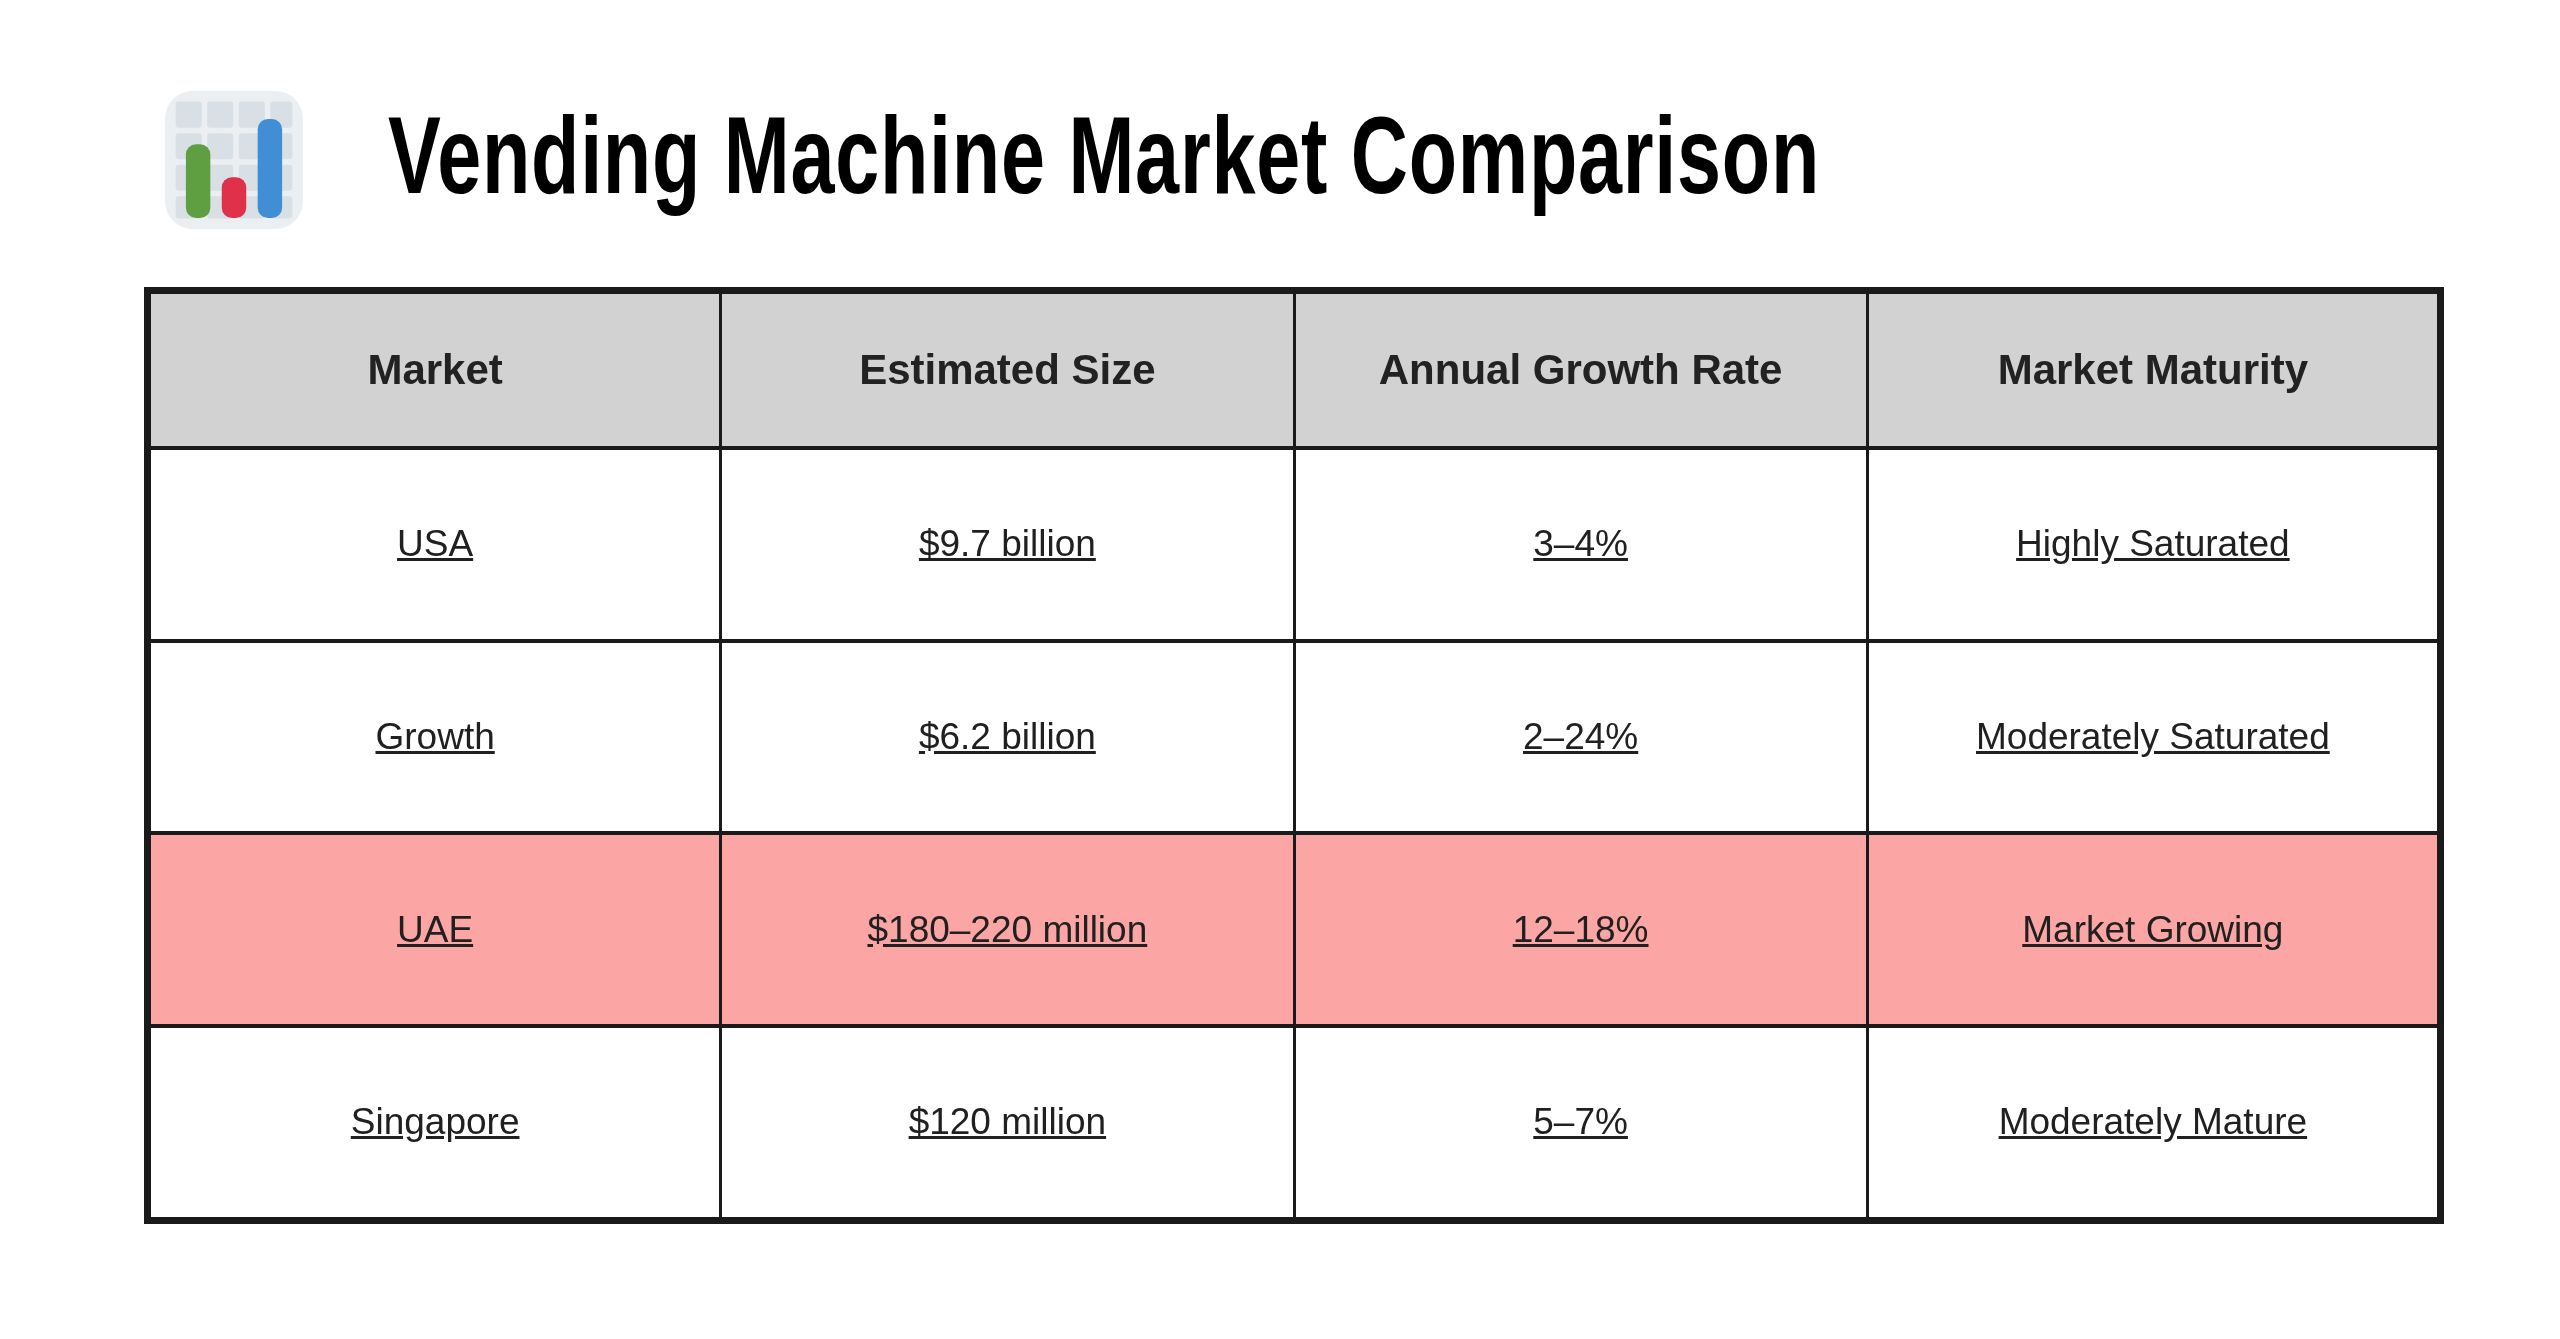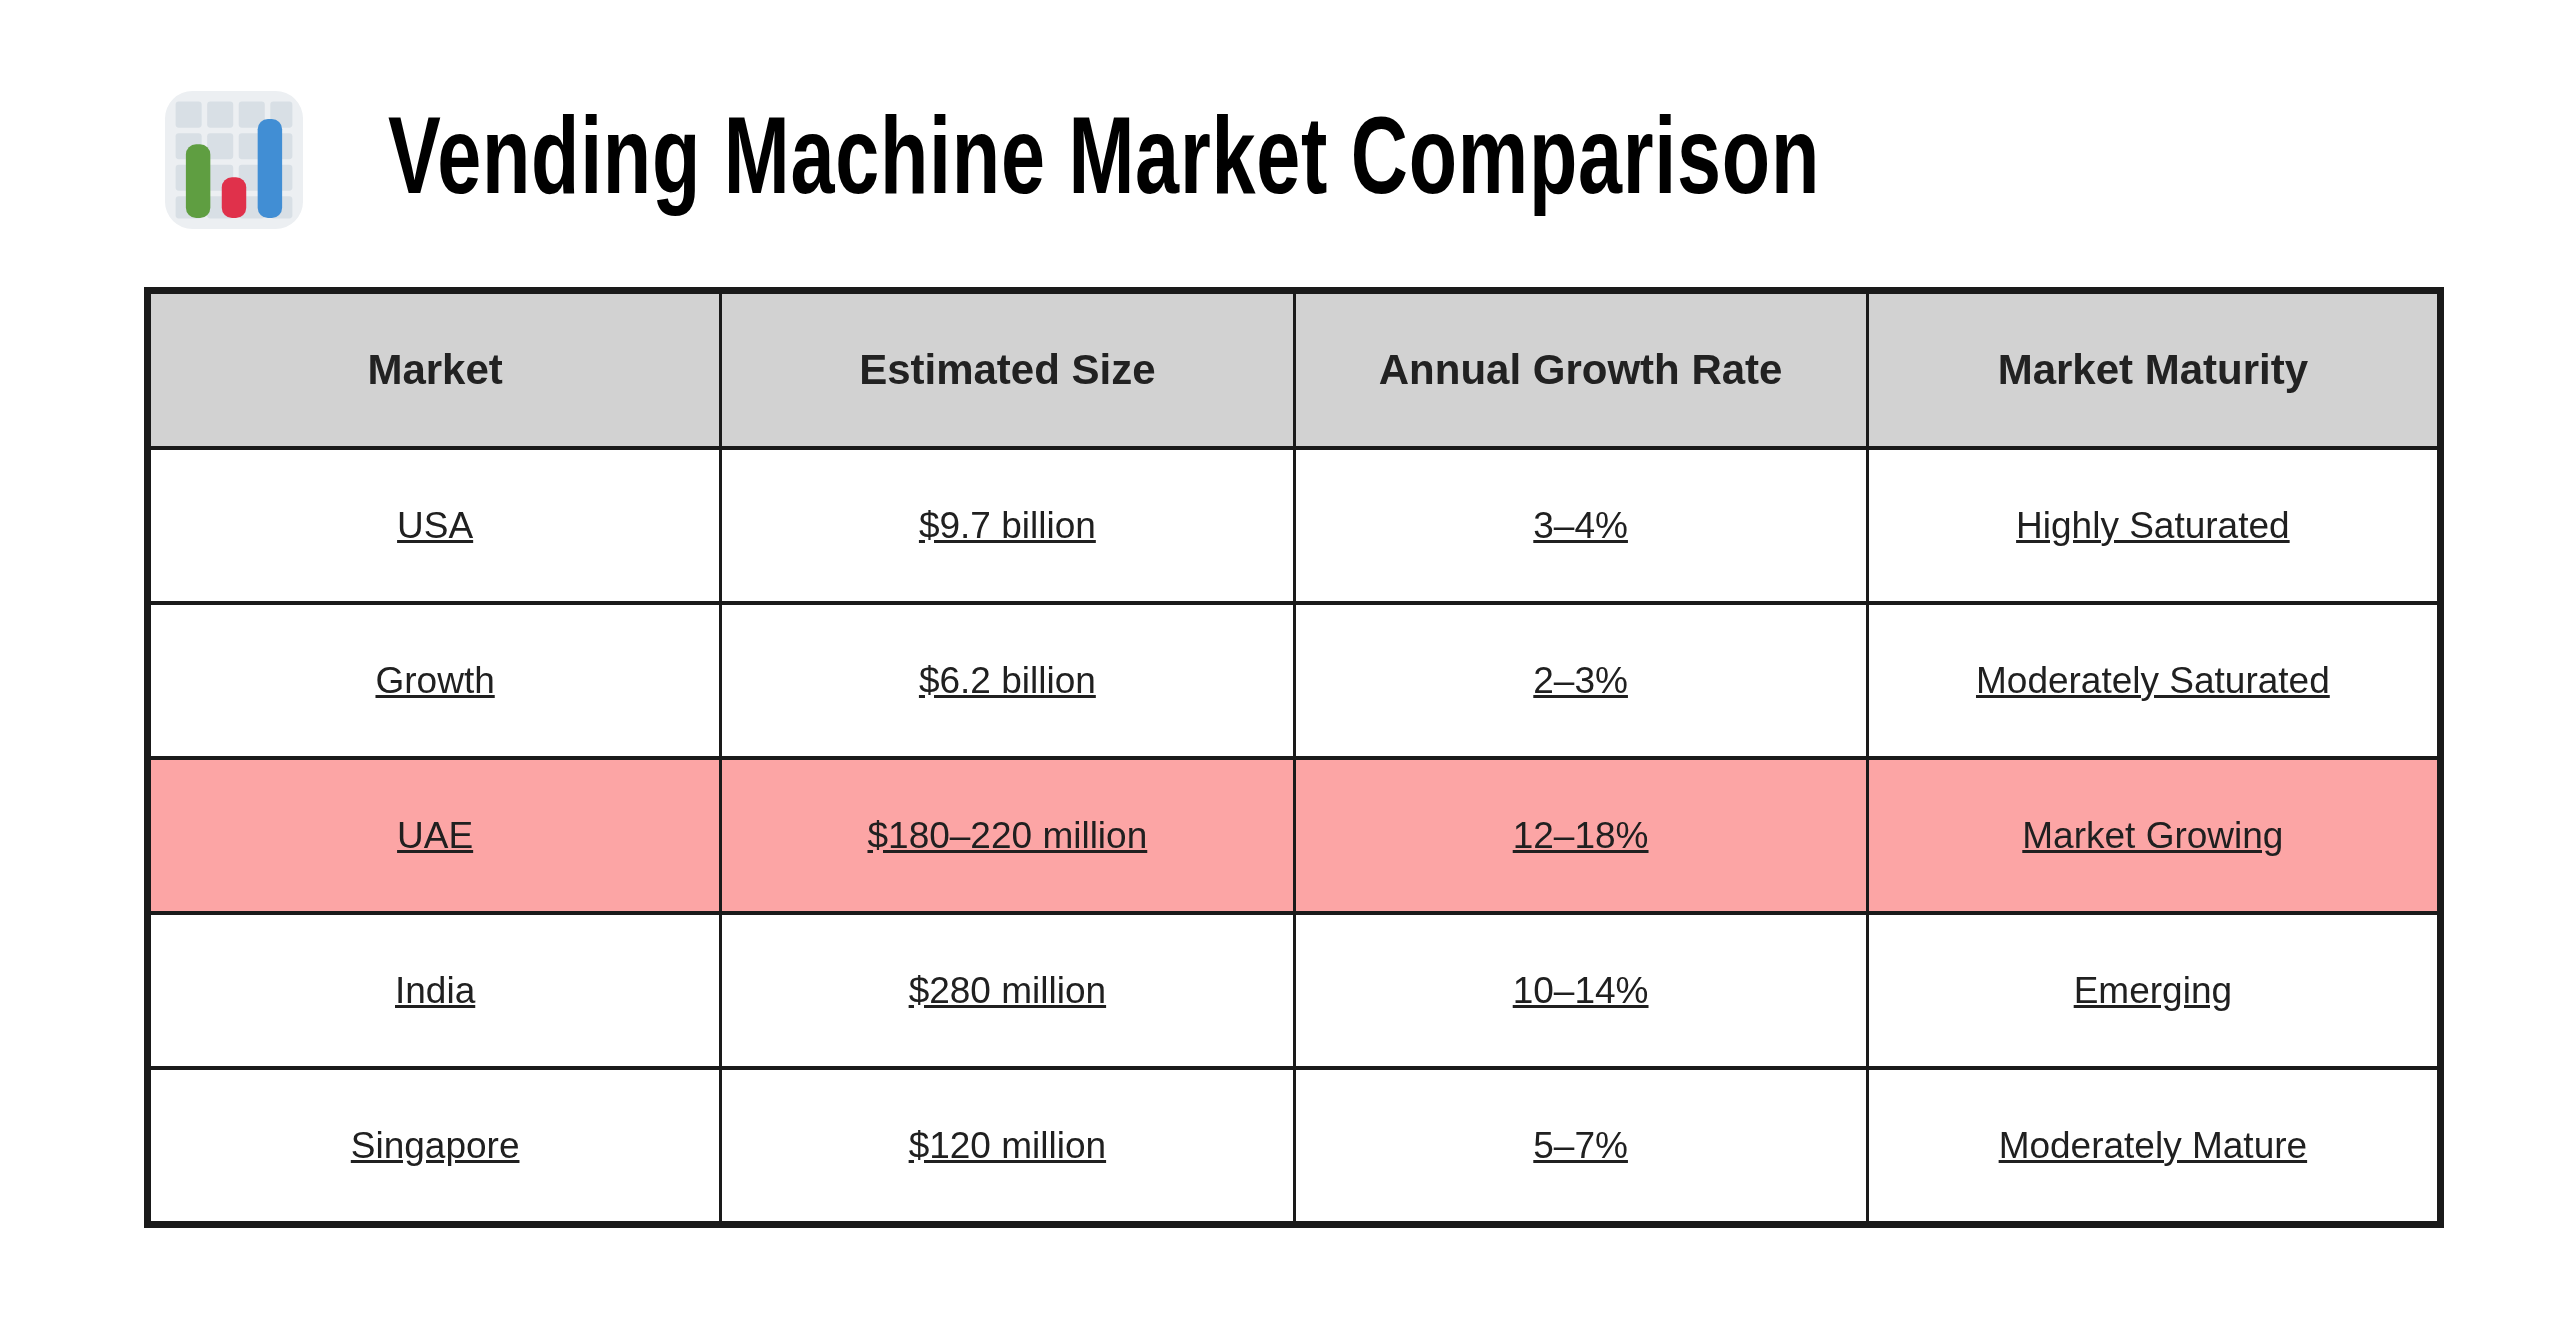--- a/index.html
+++ b/index.html
@@ -116,34 +116,28 @@
   <tbody>
     <tr>
       <td>USA</td>
       <td>$9.7 billion</td>
       <td>3–4%</td>
       <td>Highly Saturated</td>
     </tr>
     <tr>
       <td>Growth</td>
       <td>$6.2 billion</td>
-      <td>2–3%</td>
+      <td>2–24%</td>
       <td>Moderately Saturated</td>
     </tr>
     <tr class="highlighted">
       <td>UAE</td>
       <td>$180–220 million</td>
       <td>12–18%</td>
       <td>Market Growing</td>
-    </tr>
-    <tr>
-      <td>India</td>
-      <td>$280 million</td>
-      <td>10–14%</td>
-      <td>Emerging</td>
     </tr>
     <tr>
       <td>Singapore</td>
       <td>$120 million</td>
       <td>5–7%</td>
       <td>Moderately Mature</td>
     </tr>
   </tbody>
 </table>
 

